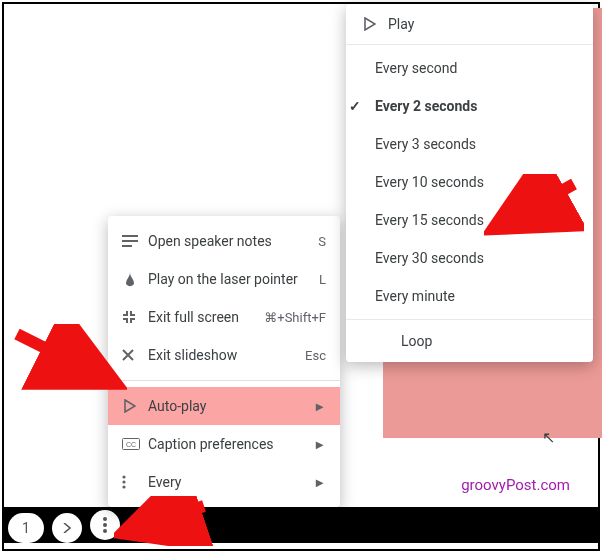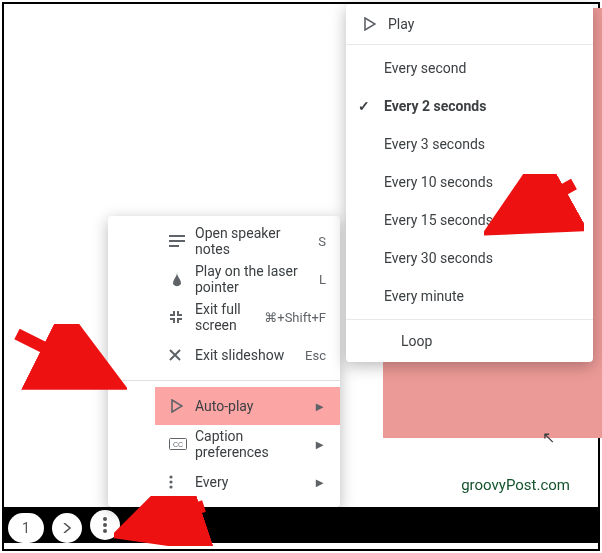--- a/index.html
+++ b/index.html
@@ -1,38 +1,38 @@
 <!DOCTYPE html>
 <html><head>
 <meta charset="utf-8">
 <style>
   html,body{margin:0;padding:0;width:602px;height:553px;font-family:Roboto,Arial,sans-serif;background:#fff;overflow:hidden;color:#3c4043;}
   .frame{position:absolute;inset:2px;border:2px solid #000;background:#fff;}
   .slide{position:absolute;right:-5px;top:4px;width:220px;height:430px;background:#ec9a97;overflow:hidden;}
   .slide .title{position:absolute;top:40px;left:30px;font-size:44px;font-weight:500;color:rgba(255,255,255,.55);letter-spacing:1px;}
   .slide .byline{position:absolute;top:280px;left:120px;font-size:26px;color:rgba(255,255,255,.8);}
-  .watermark{position:absolute;right:28px;bottom:55px;font-size:15px;color:#14532d;}
+  .watermark{position:absolute;right:28px;bottom:55px;font-size:15px;color:#a21caf;}
   .bottom{position:absolute;left:0;right:0;bottom:6px;height:36px;background:#000;}
   .chip{display:inline-flex;align-items:center;justify-content:center;height:30px;border-radius:15px;background:#fff;margin:3px 0 0 4px;color:#555;font-size:14px;}
   .chip.page{width:36px;}
   .chip.next{width:30px;}
   .chip.more{width:30px;}
   .menu{position:absolute;background:#fff;border-radius:4px;box-shadow:0 4px 16px rgba(0,0,0,.28);font-size:14px;color:#3c4043;}
   .menu1{left:104px;top:212px;width:232px;padding:6px 0;}
   .menu2{left:342px;top:0px;width:247px;}
-  .item{display:flex;align-items:center;height:38px;padding:0 14px 0 14px;margin-left:47px;}
+  .item{display:flex;align-items:center;height:38px;padding:0 14px 0 14px;}
   .item .ic{width:26px;display:flex;justify-content:flex-start;}
   .item .lbl{flex:1;}
   .item .sc{color:#5f6368;font-size:13px;}
   .item.hover{background:#fca5a5;}
   .sep{height:1px;background:#e0e0e0;margin:6px 0;}
   .menu2 .head{display:flex;align-items:center;height:40px;padding:0 16px;text-align:right;}
   .menu2 .head .ic{width:26px;}
   .menu2 .body{border-top:1px solid #e8e8e8;border-bottom:1px solid #e8e8e8;padding:4px 0;}
-  .menu2 .opt{display:flex;align-items:center;height:38px;padding:0 16px 0 12px;}
+  .menu2 .opt{display:flex;align-items:center;height:38px;padding:0 16px 0 3px;}
   .menu2 .opt .chk{width:26px;}
   .menu2 .opt.sel{font-weight:700;}
   .menu2 .foot{height:42px;display:flex;align-items:center;padding-left:55px;}
   svg{display:block;}
   .arrow{position:absolute;pointer-events:none;}
   .cursor{position:absolute;left:538px;top:424px;font-size:16px;}
 </style>
 </head>
 <body>
 

